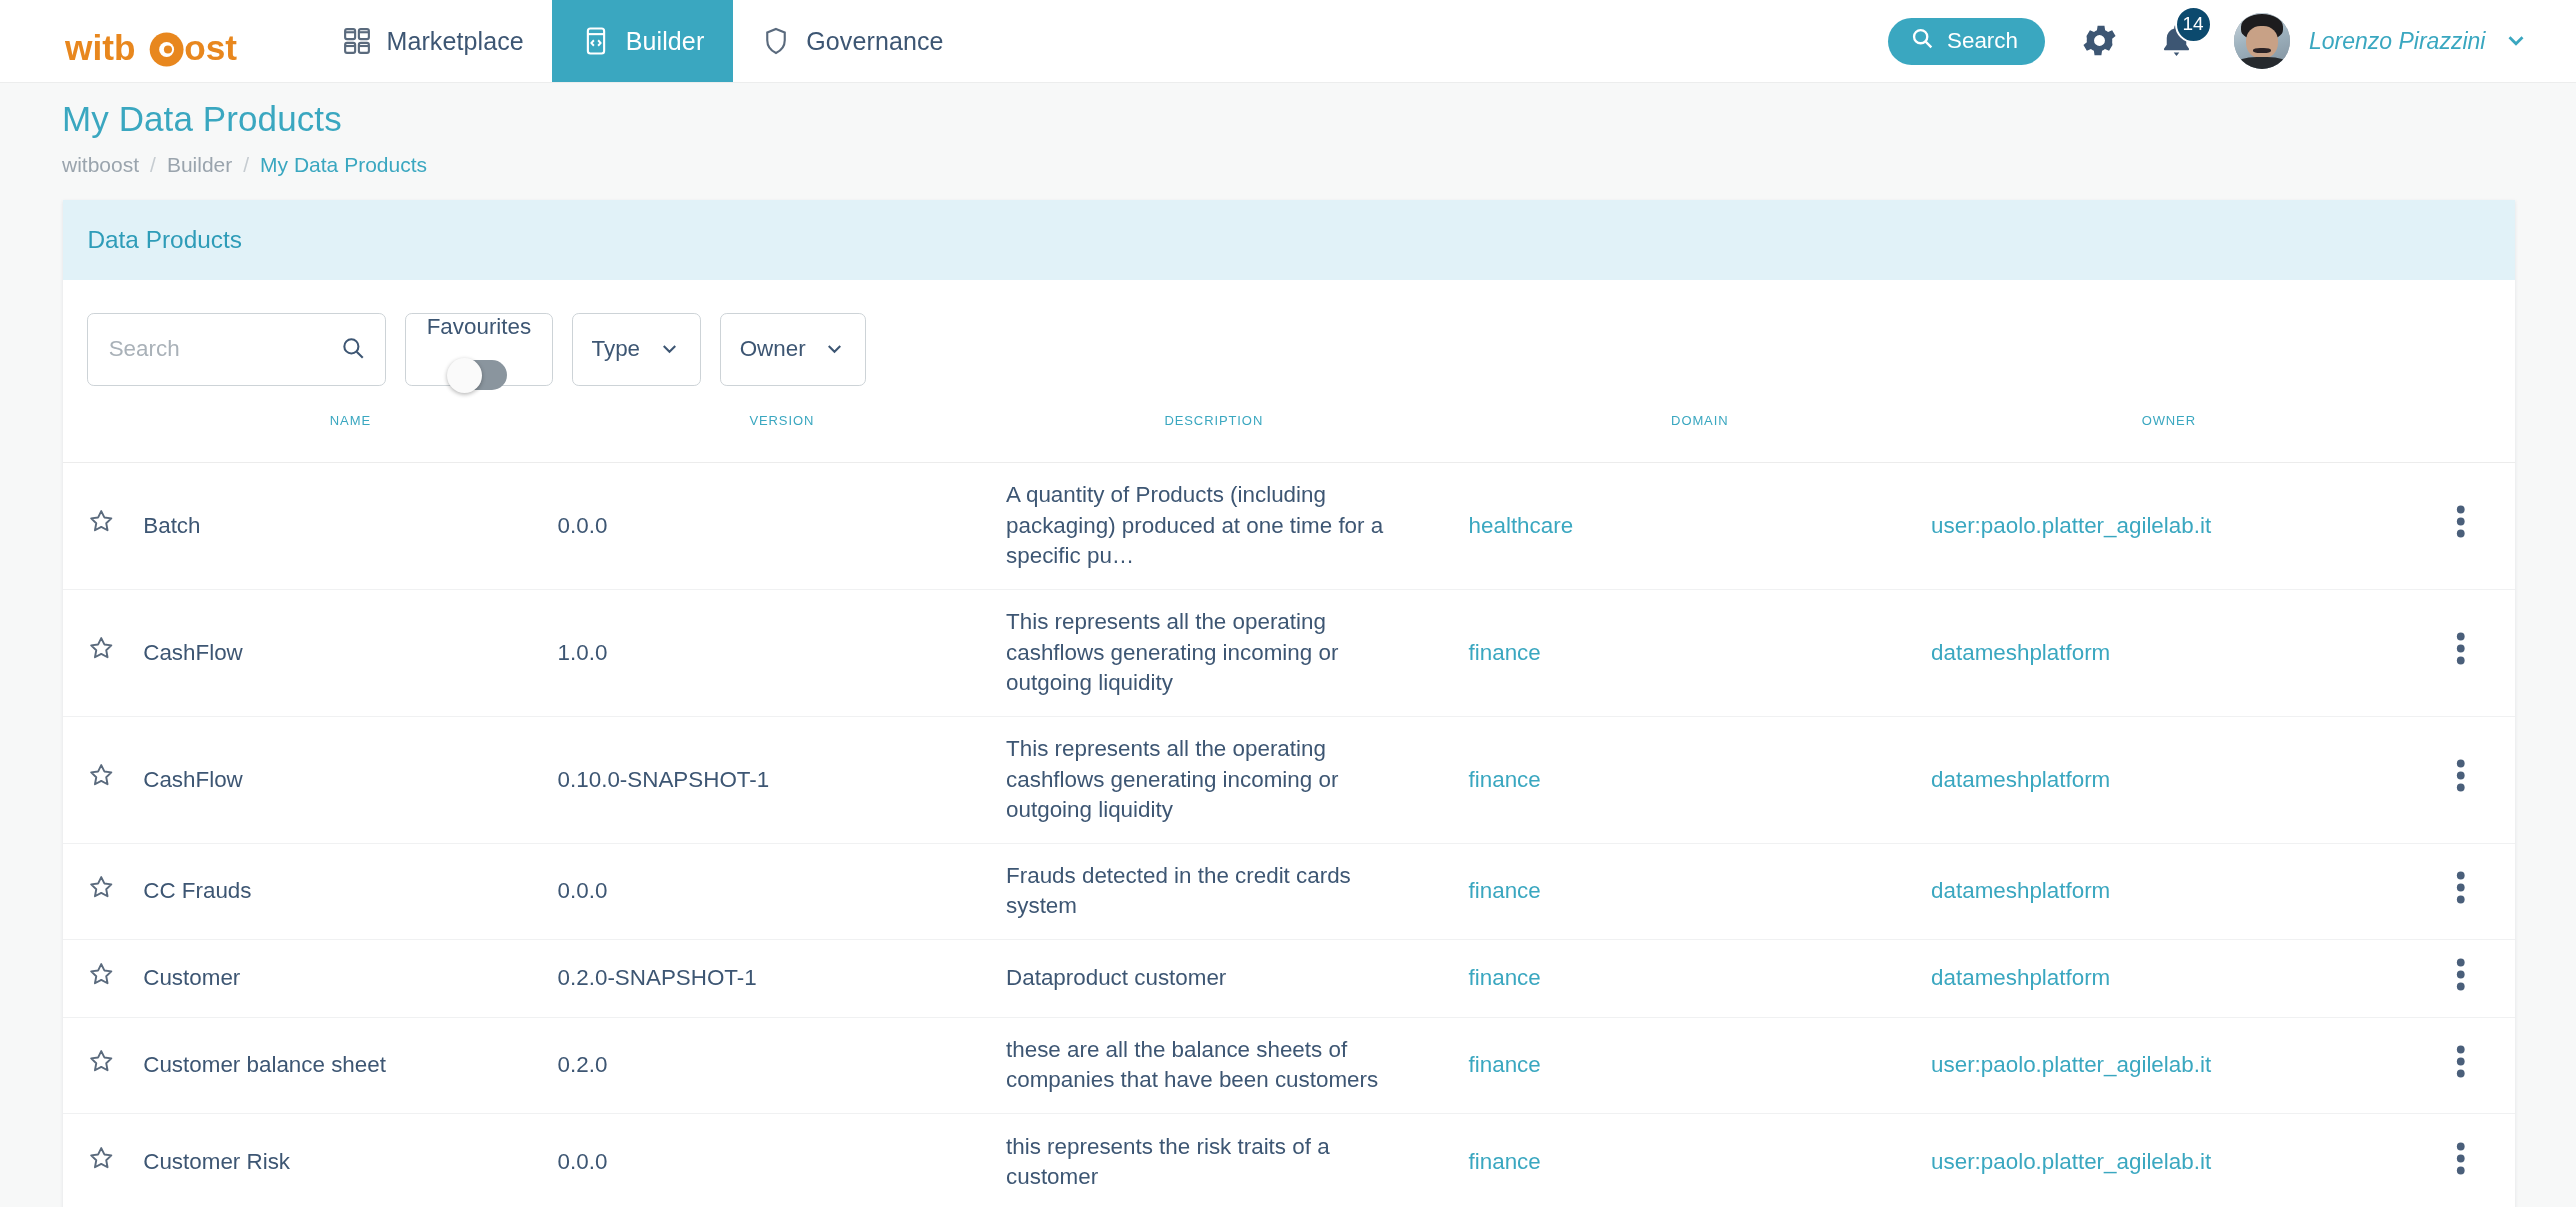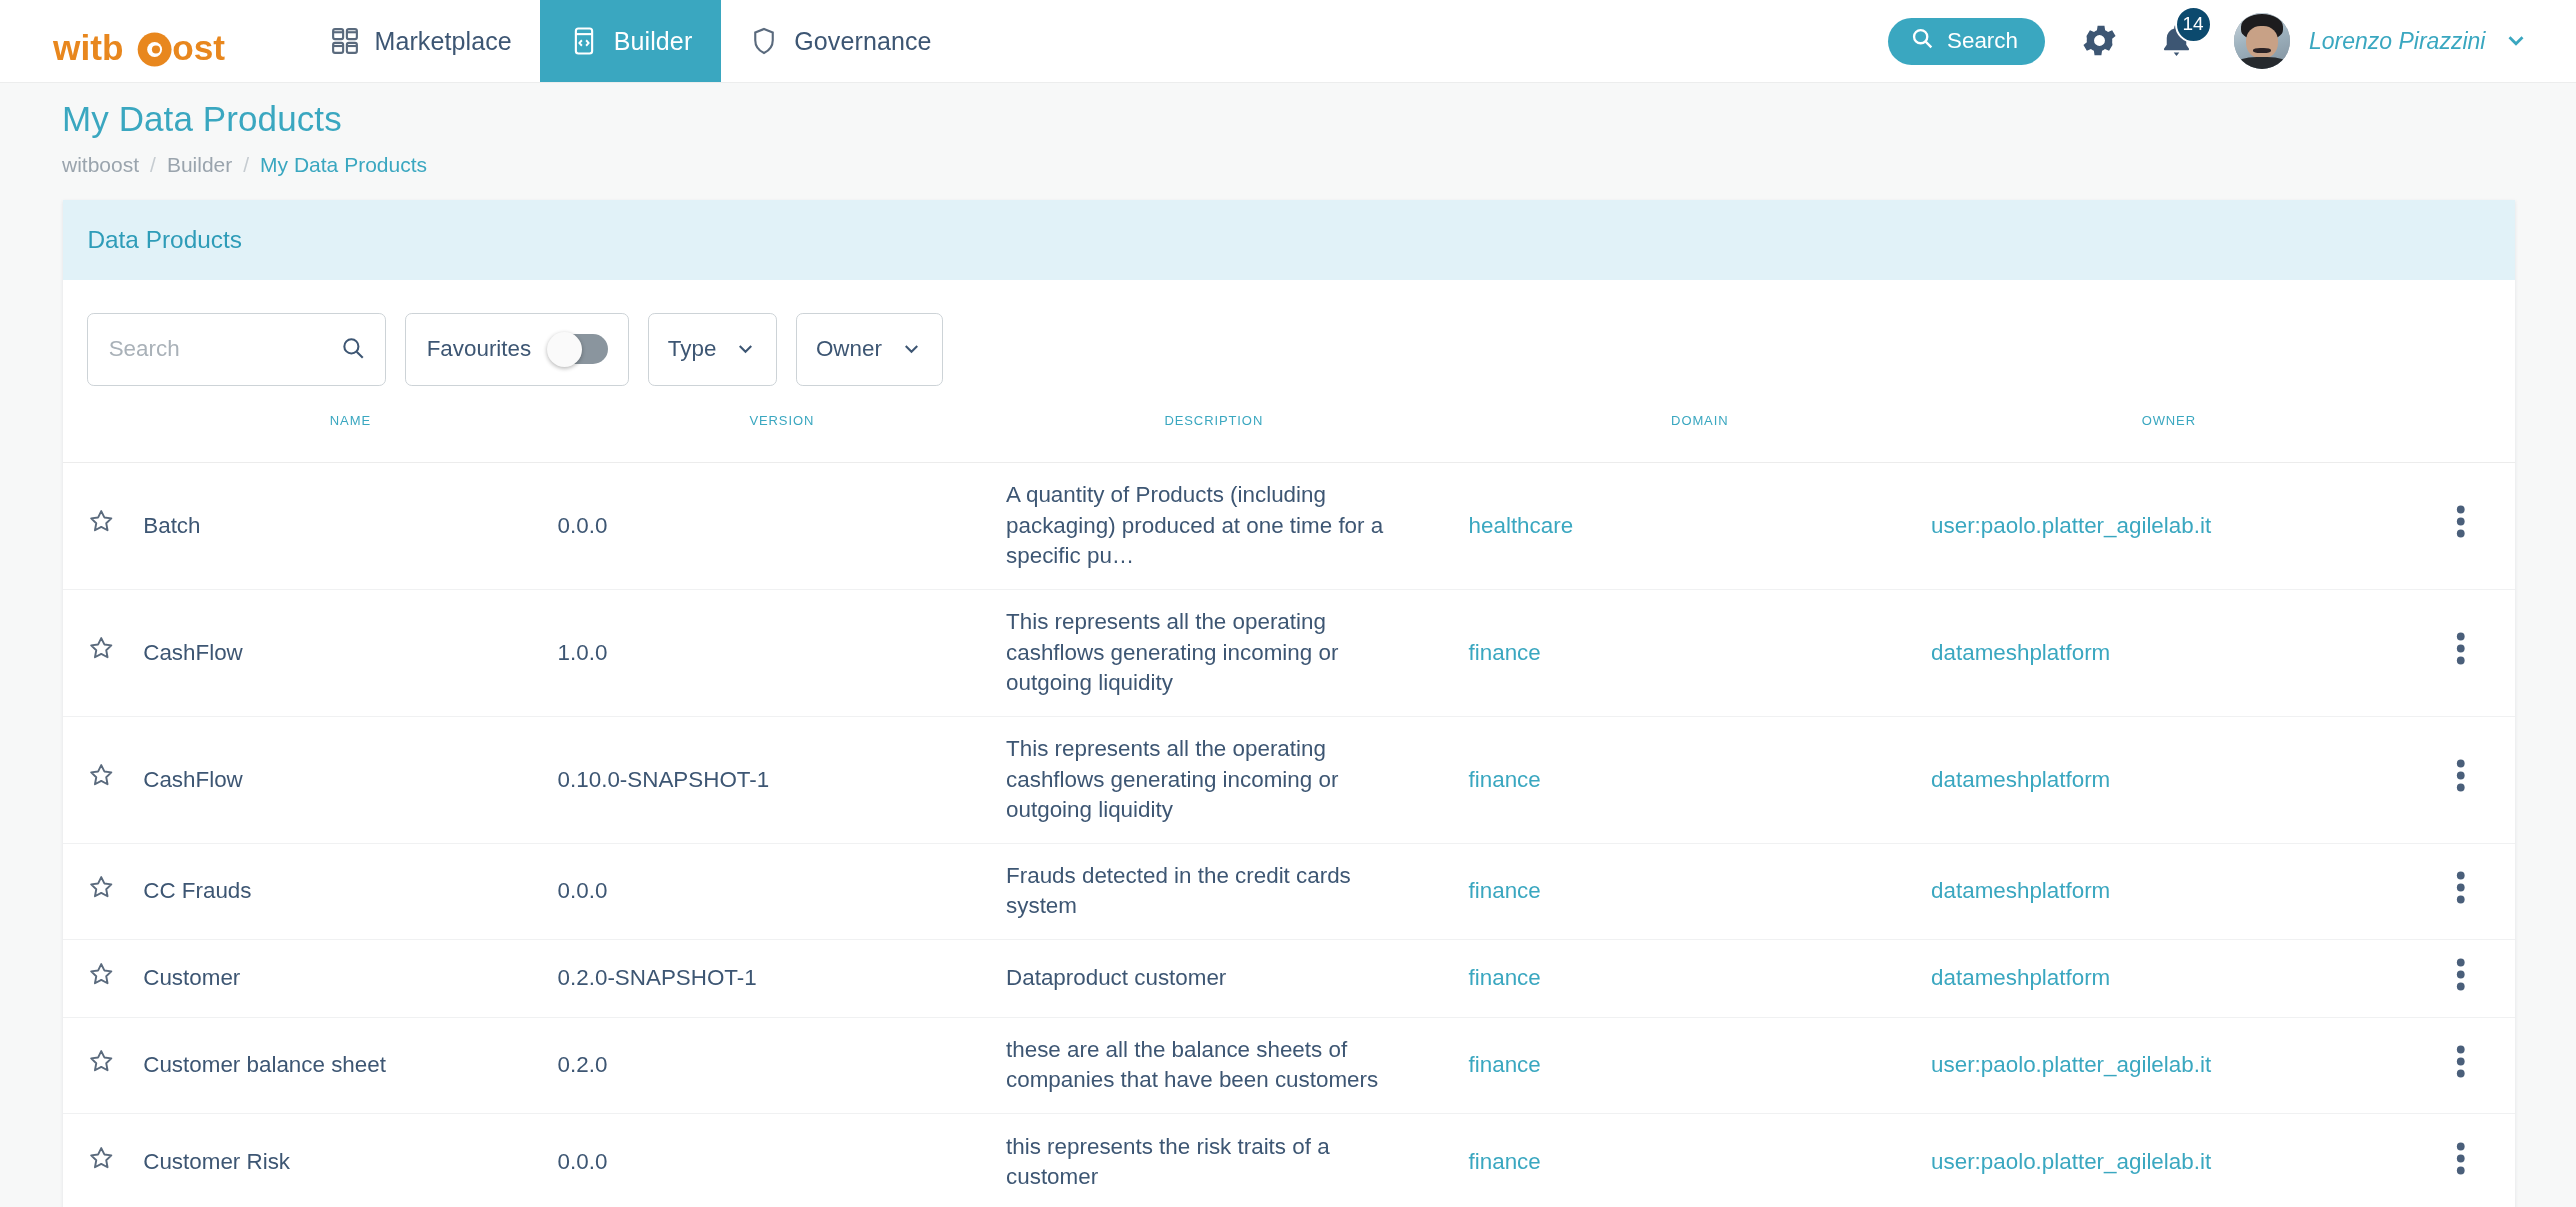--- a/index.html
+++ b/index.html
@@ -17,20 +17,21 @@
     background: #ffffff;
     display: flex;
     align-items: stretch;
     border-bottom: 0.7px solid #eceded;
   }
   .logo {
     display: flex; align-items: center;
     padding: 16px 0 0 53px;
     margin-right: 38px;
     font-size: 0;
+    margin-left: 12px;
   }
   .logo svg { display: block; }
 
   .navitem {
     display: flex; align-items: center; gap: 15px;
     padding: 0 28.5px;
     color: #3d5673;
     font-size: 25px;
     letter-spacing: 0.1px;
     cursor: pointer;
@@ -123,21 +124,21 @@
   .ctl {
     height: 73px;
     border: 0.7px solid #cdd3d7;
     border-radius: 6.8px;
     background: #fff;
     display: flex; align-items: center;
     cursor: pointer;
   }
   .ctl.search { width: 299px; padding: 0 19px 0 20.3px; justify-content: space-between; margin-right: 19px; }
   .ctl.search .ph { color: #a9b1b8; font-size: 22.4px; }
-  .ctl.fav { padding: 0 20.3px; gap: 20.3px; margin-right: 19px; }
+  .ctl.fav { padding: 0 20.3px; gap: 20.3px; margin-right: 19px; flex-direction: column; }
   .ctl.fav .lbl { color: #3d5673; font-size: 22.4px; }
   .toggle {
     width: 56px; height: 30px; border-radius: 16.3px;
     background: #8a959e; position: relative; flex: none;
   }
   .toggle .knob {
     position: absolute; left: -4.1px; top: -2.7px;
     width: 35px; height: 35px; border-radius: 50%;
     background: #fafafa; box-shadow: 0 1.4px 4.1px rgba(0,0,0,.3);
   }

